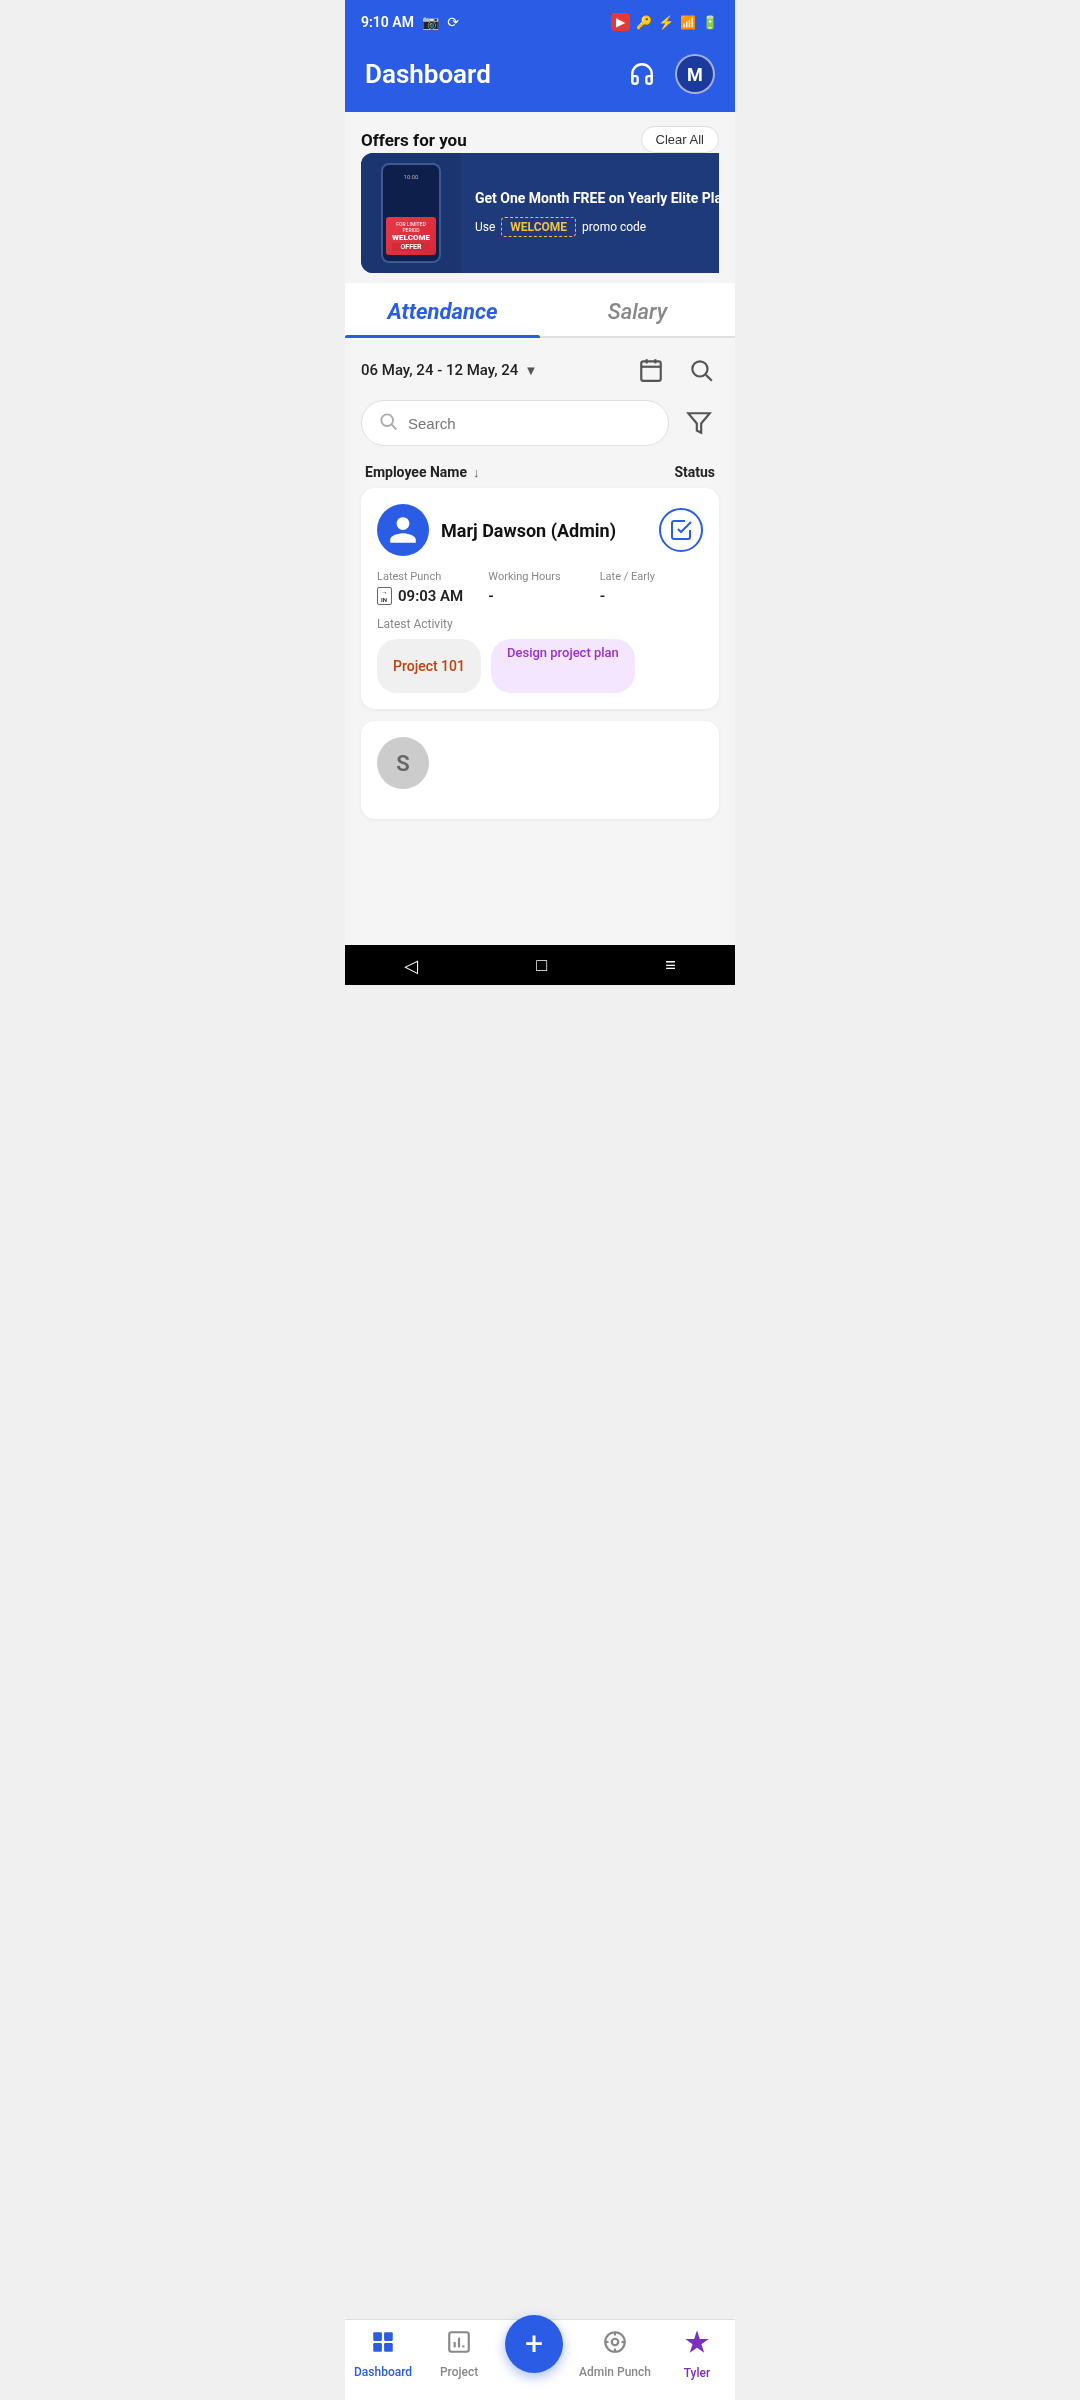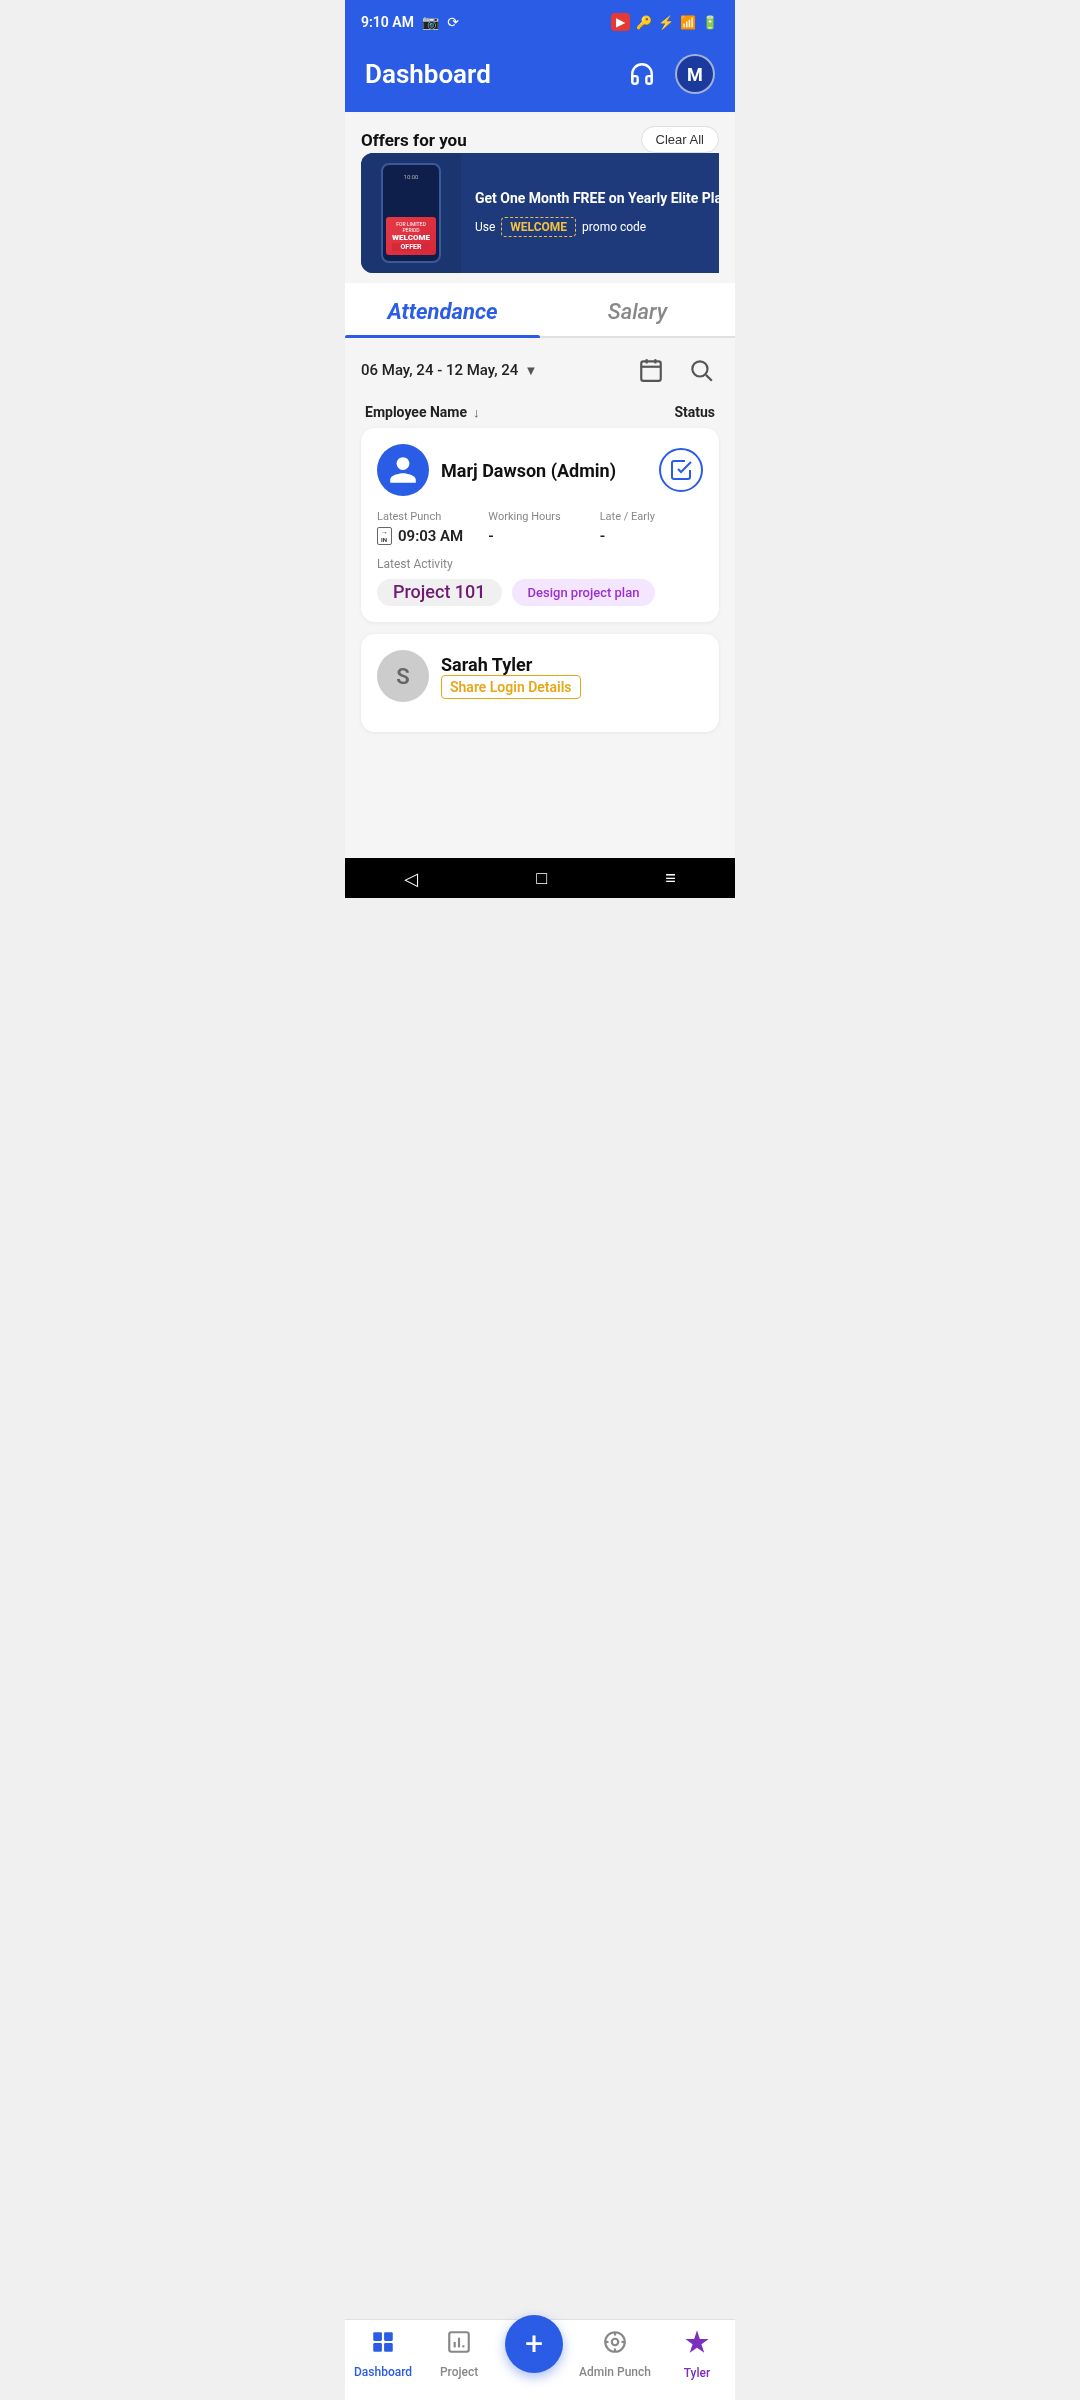--- a/index.html
+++ b/index.html
@@ -314,23 +314,23 @@
       display: flex;
       align-items: center;
       gap: 4px;
     }
 
     .latest-activity-label { font-size: 12px; color: #888; margin-bottom: 8px; }
     .activity-tags { display: flex; gap: 10px; flex-wrap: wrap; }
     .tag-gray {
       background: #f0f0f0;
       border-radius: 20px;
-      padding: 2px 16px;
-      font-size: 18px;
-      color: #701a75;
+      padding: 19px 16px;
+      font-size: 14px;
+      color: #c2410c;
       font-weight: 500;
     }
     .tag-pink {
       background: #f5e6ff;
       border-radius: 20px;
       padding: 6px 16px;
       font-size: 13px;
       color: #9b30d0;
       font-weight: 500;
     }
@@ -498,20 +498,36 @@
       </div>
       <div class="icon-btn">
         <svg width="26" height="26" viewBox="0 0 24 24" fill="none" stroke="#555" stroke-width="2">
           <circle cx="11" cy="11" r="7"></circle>
           <line x1="16.5" y1="16.5" x2="22" y2="22"></line>
         </svg>
       </div>
     </div>
   </div>
 
+  <div class="search-row">
+    <div class="search-container">
+      <span class="search-icon-inner">
+        <svg width="20" height="20" viewBox="0 0 24 24" fill="none" stroke="#aaa" stroke-width="2.2">
+          <circle cx="11" cy="11" r="7"></circle>
+          <line x1="16.5" y1="16.5" x2="22" y2="22"></line>
+        </svg>
+      </span>
+      <input type="text" class="search-input" placeholder="Search" style="">
+    </div>
+    <div class="filter-btn">
+      <svg width="26" height="26" viewBox="0 0 24 24" fill="none" stroke="#555" stroke-width="2">
+        <polygon points="22 3 2 3 10 12.46 10 19 14 21 14 12.46 22 3"></polygon>
+      </svg>
+    </div>
+  </div>
 
   <div class="column-headers">
     <div class="col-name">
       <span>Employee Name</span>
       <span class="sort-icon">↓</span>
     </div>
     <span class="col-status">Status</span>
   </div>
 
   <div class="employee-card">
@@ -556,24 +572,20 @@
       <span class="tag-gray">Project 101</span>
       <span class="tag-pink">Design project plan</span>
     </div>
   </div>
 
   <div class="employee-card">
     <div class="employee-header">
       <div class="emp-avatar emp-avatar-gray">
         <span>S</span>
       </div>
-      <div style="flex:1;">
-        <div class="emp-name">Sarah Tyler</div>
-        <span class="share-login-text">Share Login Details</span>
-      </div>
     </div>
   </div>
 
   <div class="bottom-spacer"></div>
 </div>
 
 <div class="bottom-nav">
   <div class="nav-item">
     <div class="nav-icon active">
       <svg width="26" height="26" viewBox="0 0 24 24" fill="#2B5CE6">

